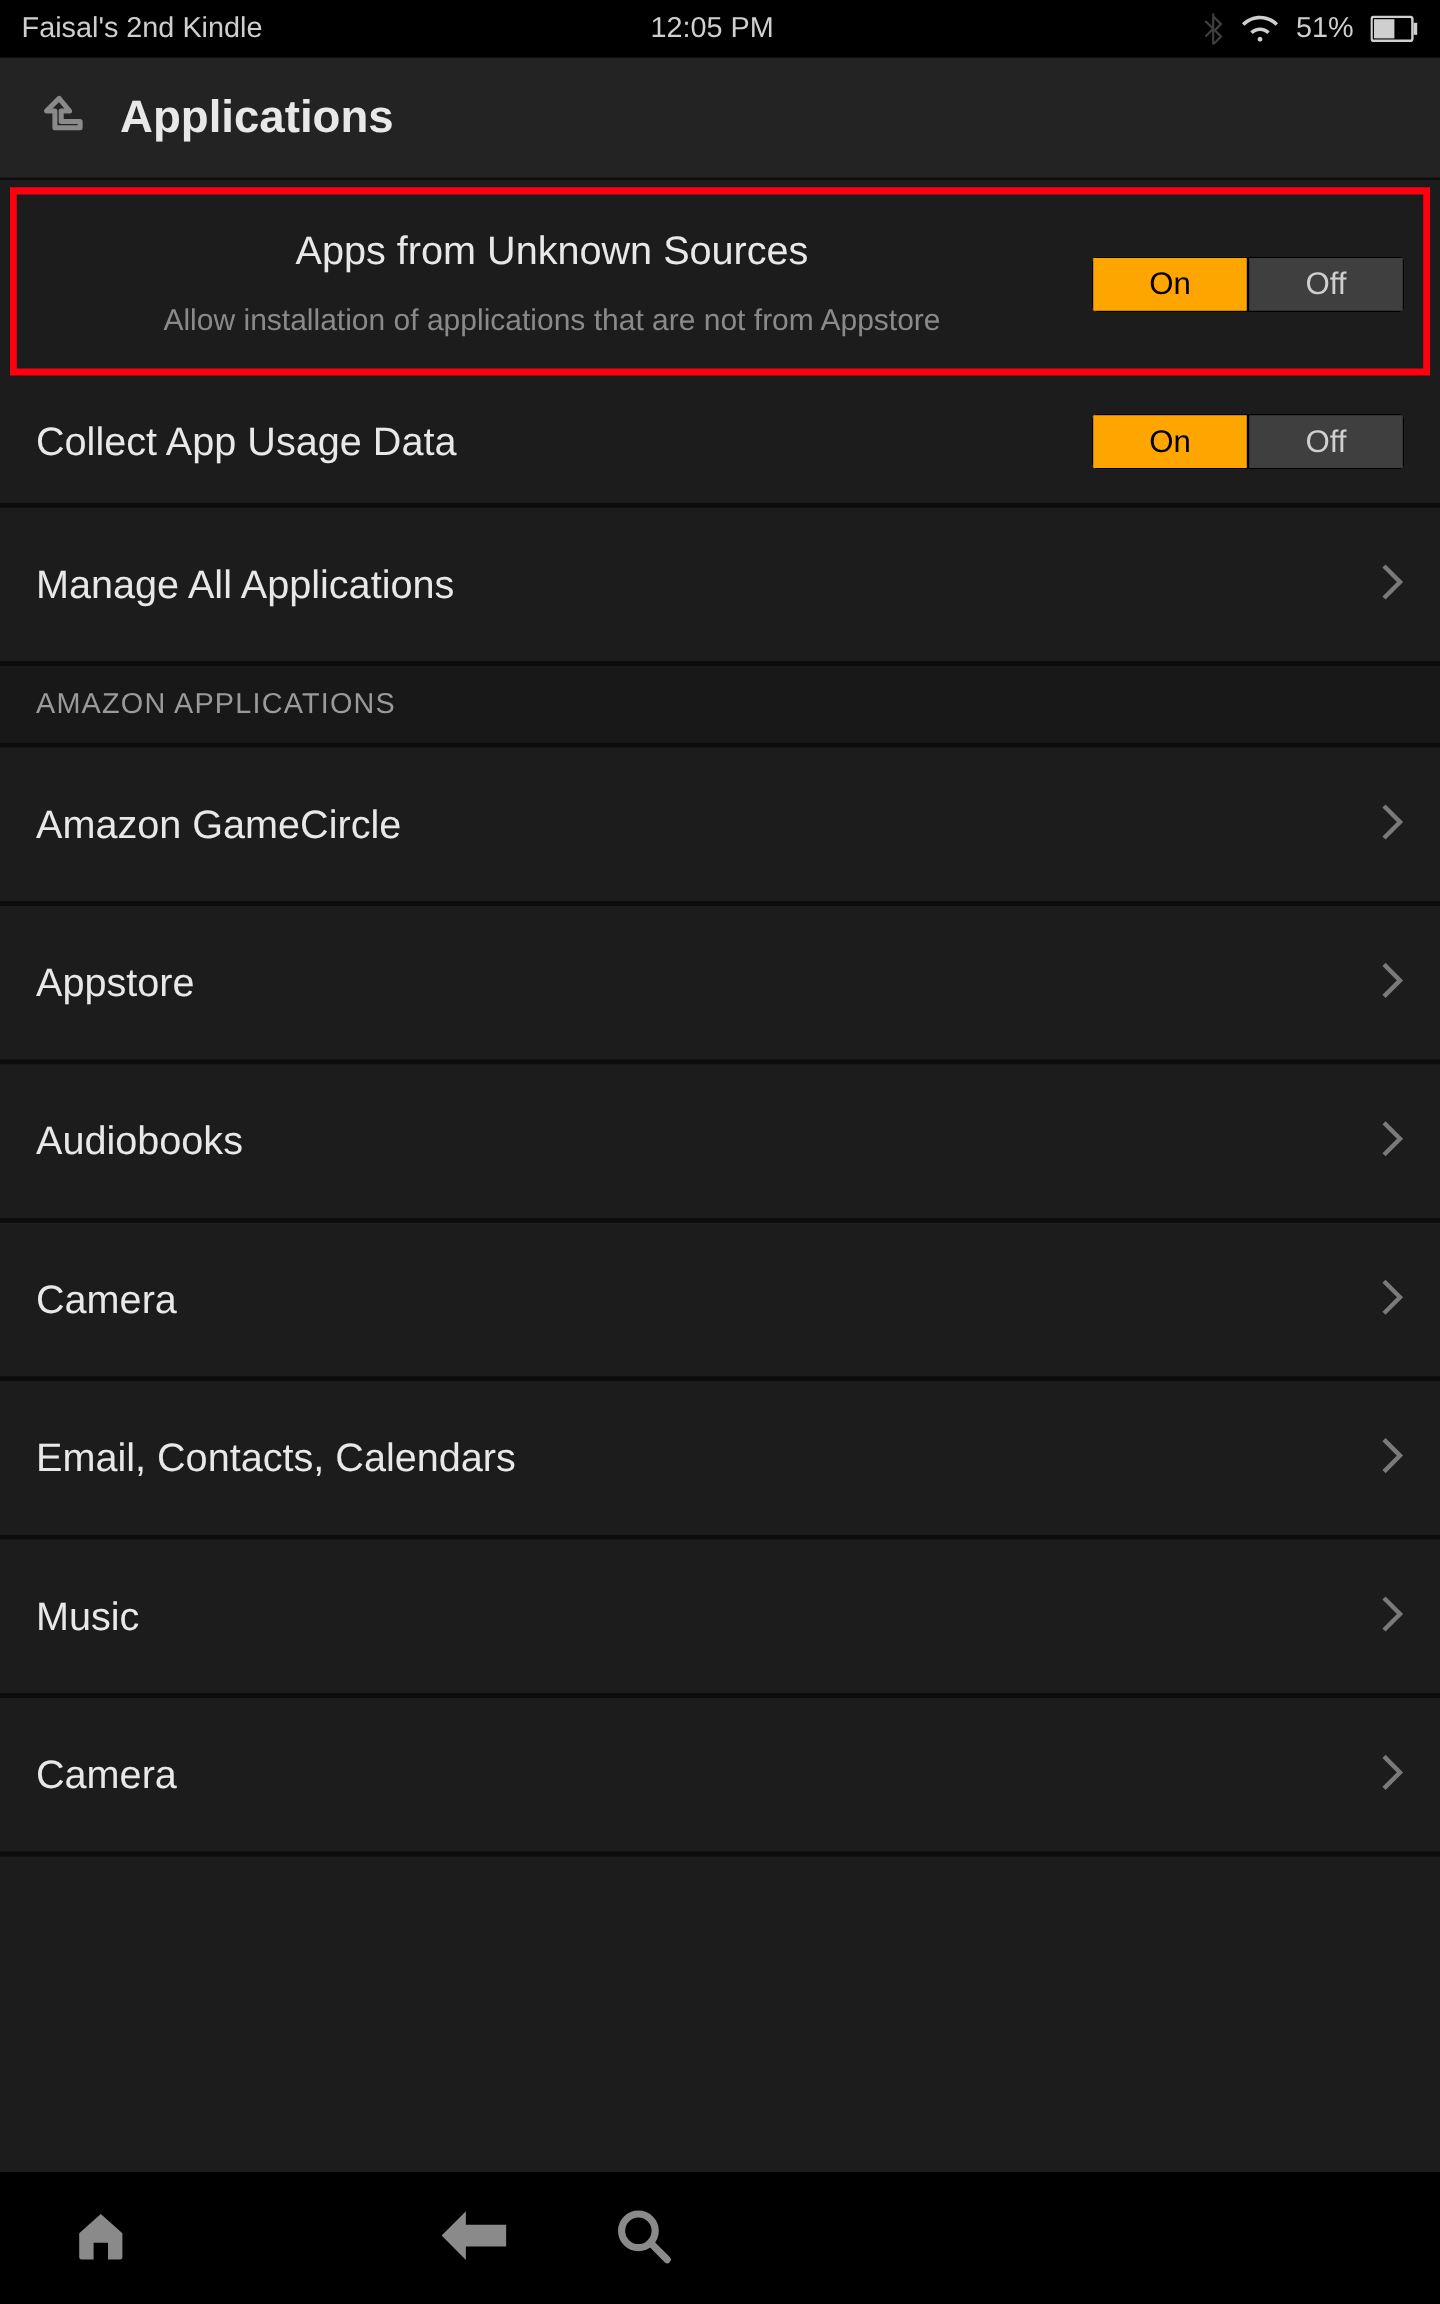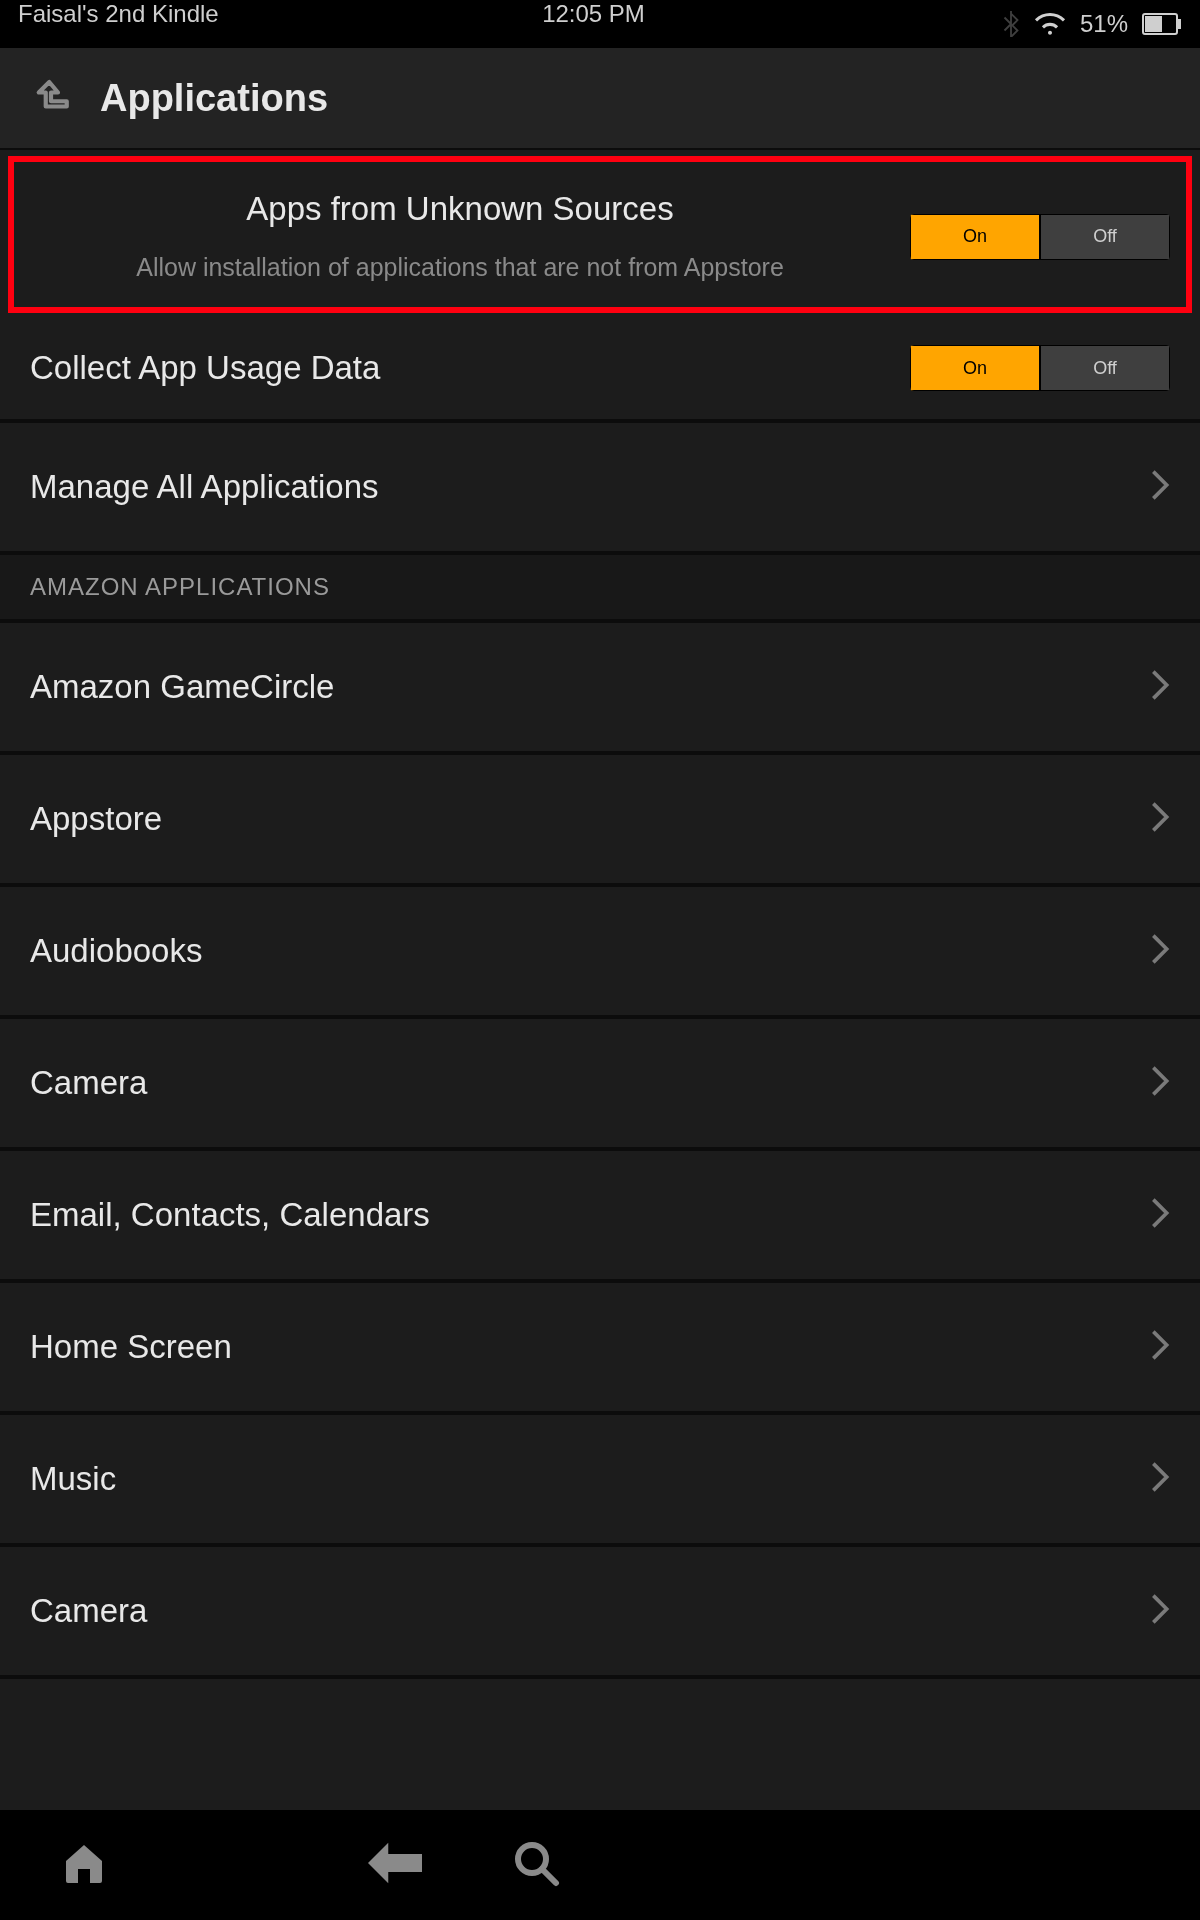--- a/index.html
+++ b/index.html
@@ -21,20 +21,21 @@
     font-family:"Helvetica Neue",Helvetica,Arial,sans-serif;
     font-weight:300;
     overflow:hidden;
     color:var(--text-white);
   }
   
   .status-bar{
     height:48px;
     background:var(--bg-black);
     display:flex;
+    align-items:center;
     justify-content:space-between;
     padding:0 18px;
     font-size:24px;
     color:#cfcfcf;
   }
   .status-right{display:flex;align-items:center;gap:14px;}
   .status-right svg{display:block;}
   .status-center{position:absolute;left:0;right:13px;text-align:center;pointer-events:none;}
   
   .header{
@@ -71,21 +72,21 @@
     text-align:center;
   }
   .setting-text{flex:1;min-width:0;padding-right:20px;}
   .setting-title{font-size:33px;color:var(--text-white);line-height:1.25;}
   .setting-sub{font-size:25px;color:var(--text-grey);line-height:1.35;margin-top:22px;}
   
   .toggle{display:flex;height:46px;border-radius:4px;overflow:hidden;}
   .toggle-btn{
     width:128px;
     display:flex;align-items:center;justify-content:center;
-    font-size:18px;
+    font-size:26px;
     border:1px solid #000;
   }
   .toggle-on{background:var(--orange);color:#000;}
   .toggle-off{background:#3f3f3f;color:#cfcfcf;}
   
   .nav-row{
     display:flex;align-items:center;justify-content:space-between;
     padding:0 30px;
     height:128px;
     border-bottom:4px solid var(--divider);
@@ -212,26 +213,20 @@
           <path d="M2 2l8 8-8 8" stroke="#7a7a7a" stroke-width="2.2" fill="none"></path>
         </svg></span>
   </div>
   <div class="nav-row">
     <div class="setting-title">Email, Contacts, Calendars</div>
     <span class="chevron"><svg width="20" height="34" viewBox="0 0 12 20">
           <path d="M2 2l8 8-8 8" stroke="#7a7a7a" stroke-width="2.2" fill="none"></path>
         </svg></span>
   </div>
   <div class="nav-row">
-    <div class="setting-title">Home Screen</div>
-    <span class="chevron"><svg width="20" height="34" viewBox="0 0 12 20">
-          <path d="M2 2l8 8-8 8" stroke="#7a7a7a" stroke-width="2.2" fill="none"></path>
-        </svg></span>
-  </div>
-  <div class="nav-row">
     <div class="setting-title">Music</div>
     <span class="chevron"><svg width="20" height="34" viewBox="0 0 12 20">
           <path d="M2 2l8 8-8 8" stroke="#7a7a7a" stroke-width="2.2" fill="none"></path>
         </svg></span>
   </div>
   <div class="nav-row">
     <div class="setting-title">Camera</div>
     <span class="chevron"><svg width="20" height="34" viewBox="0 0 12 20">
           <path d="M2 2l8 8-8 8" stroke="#7a7a7a" stroke-width="2.2" fill="none"></path>
         </svg></span>

